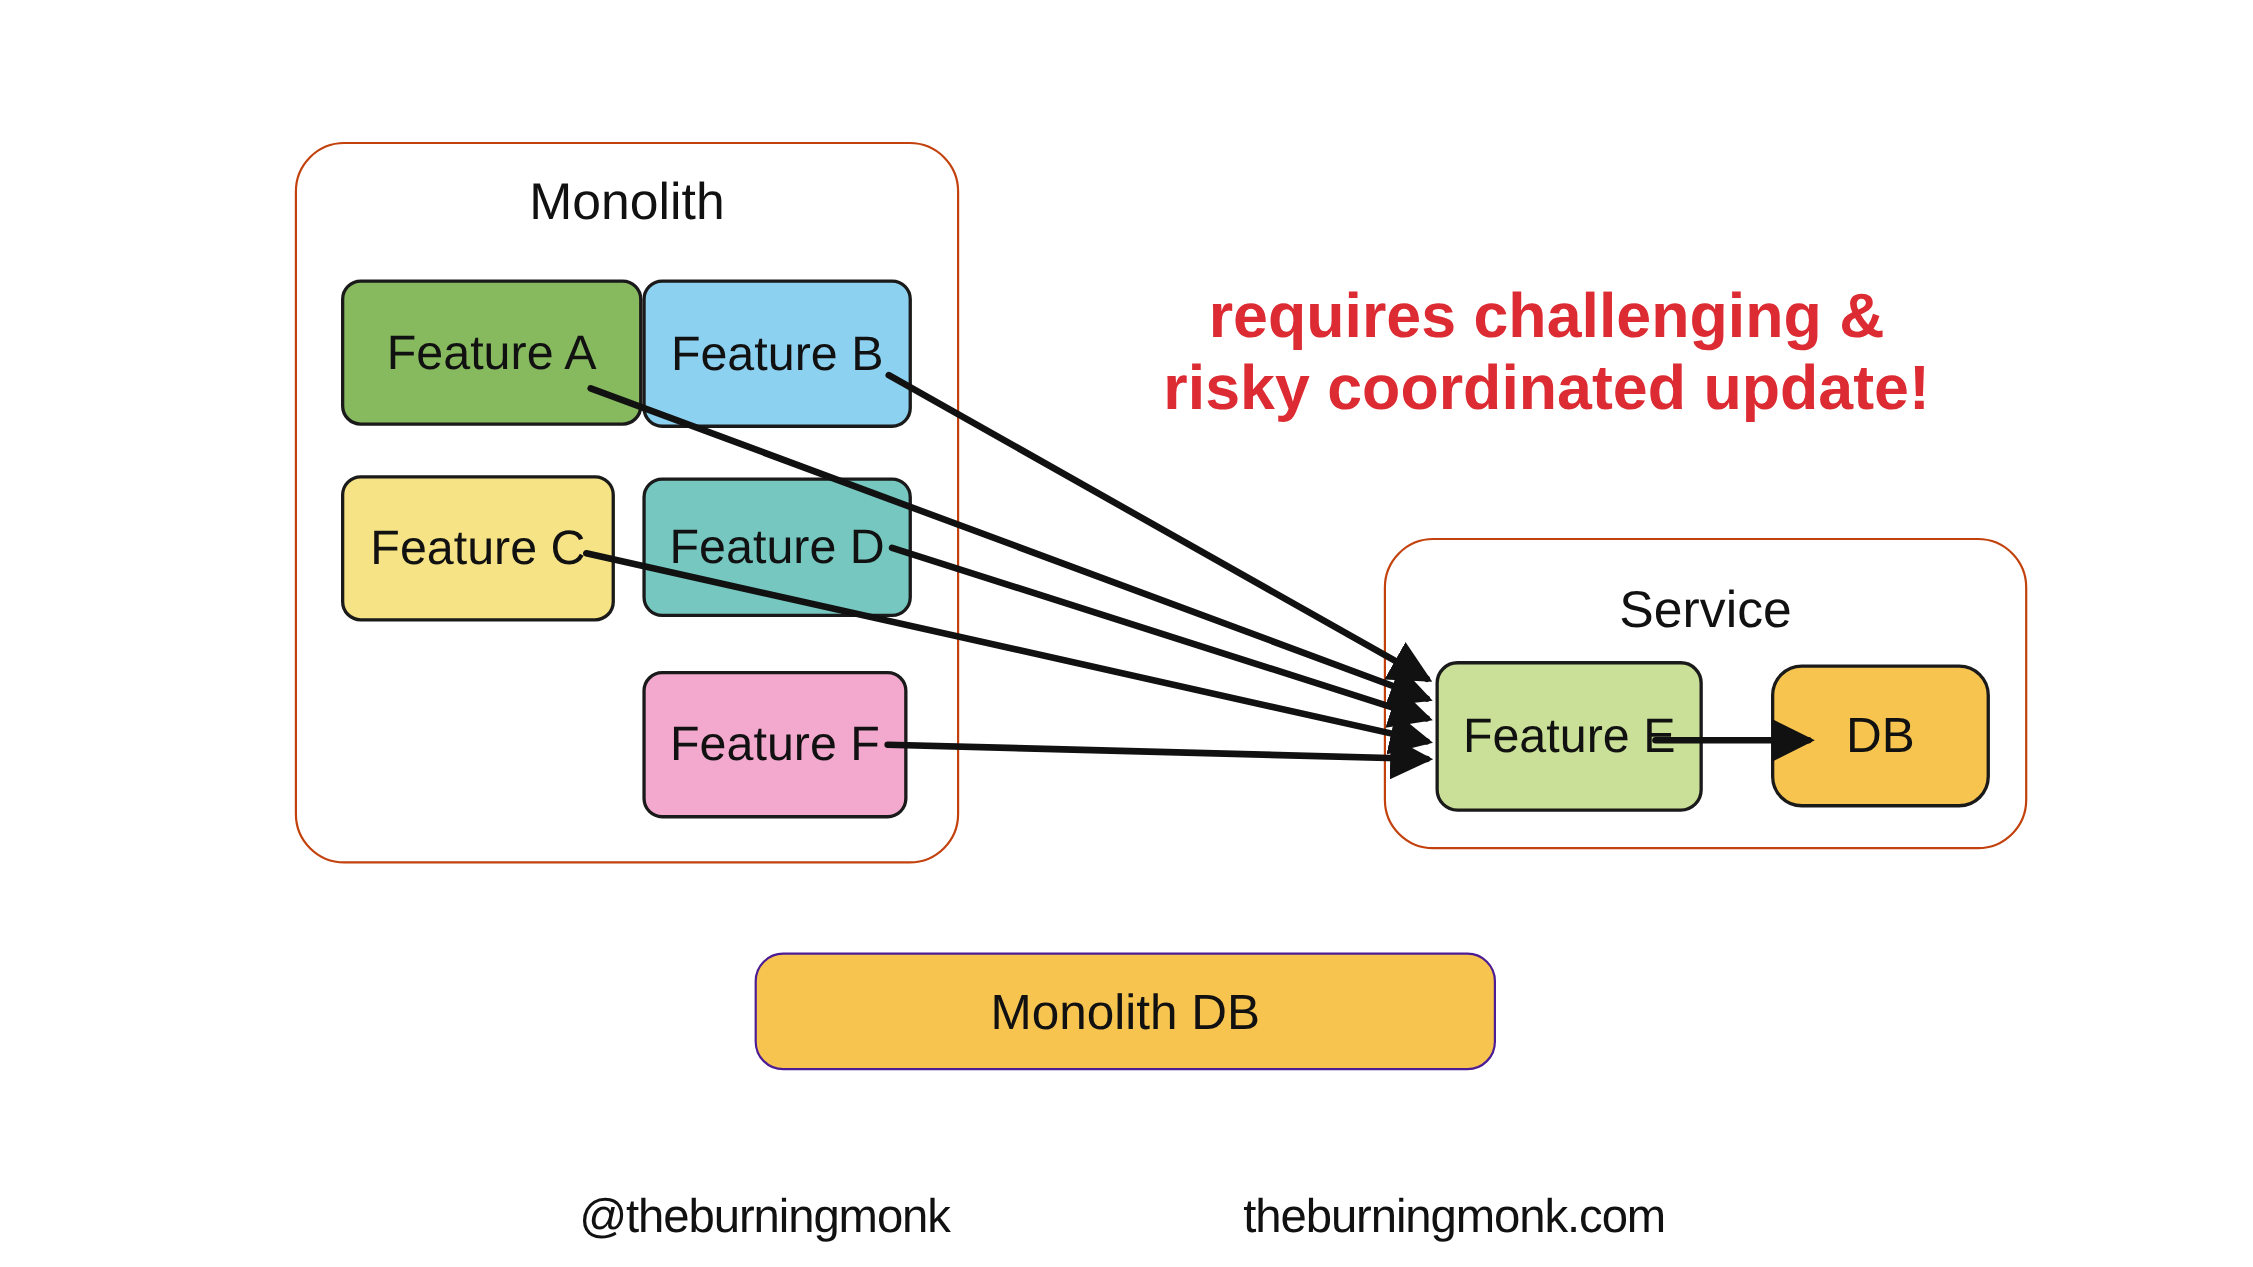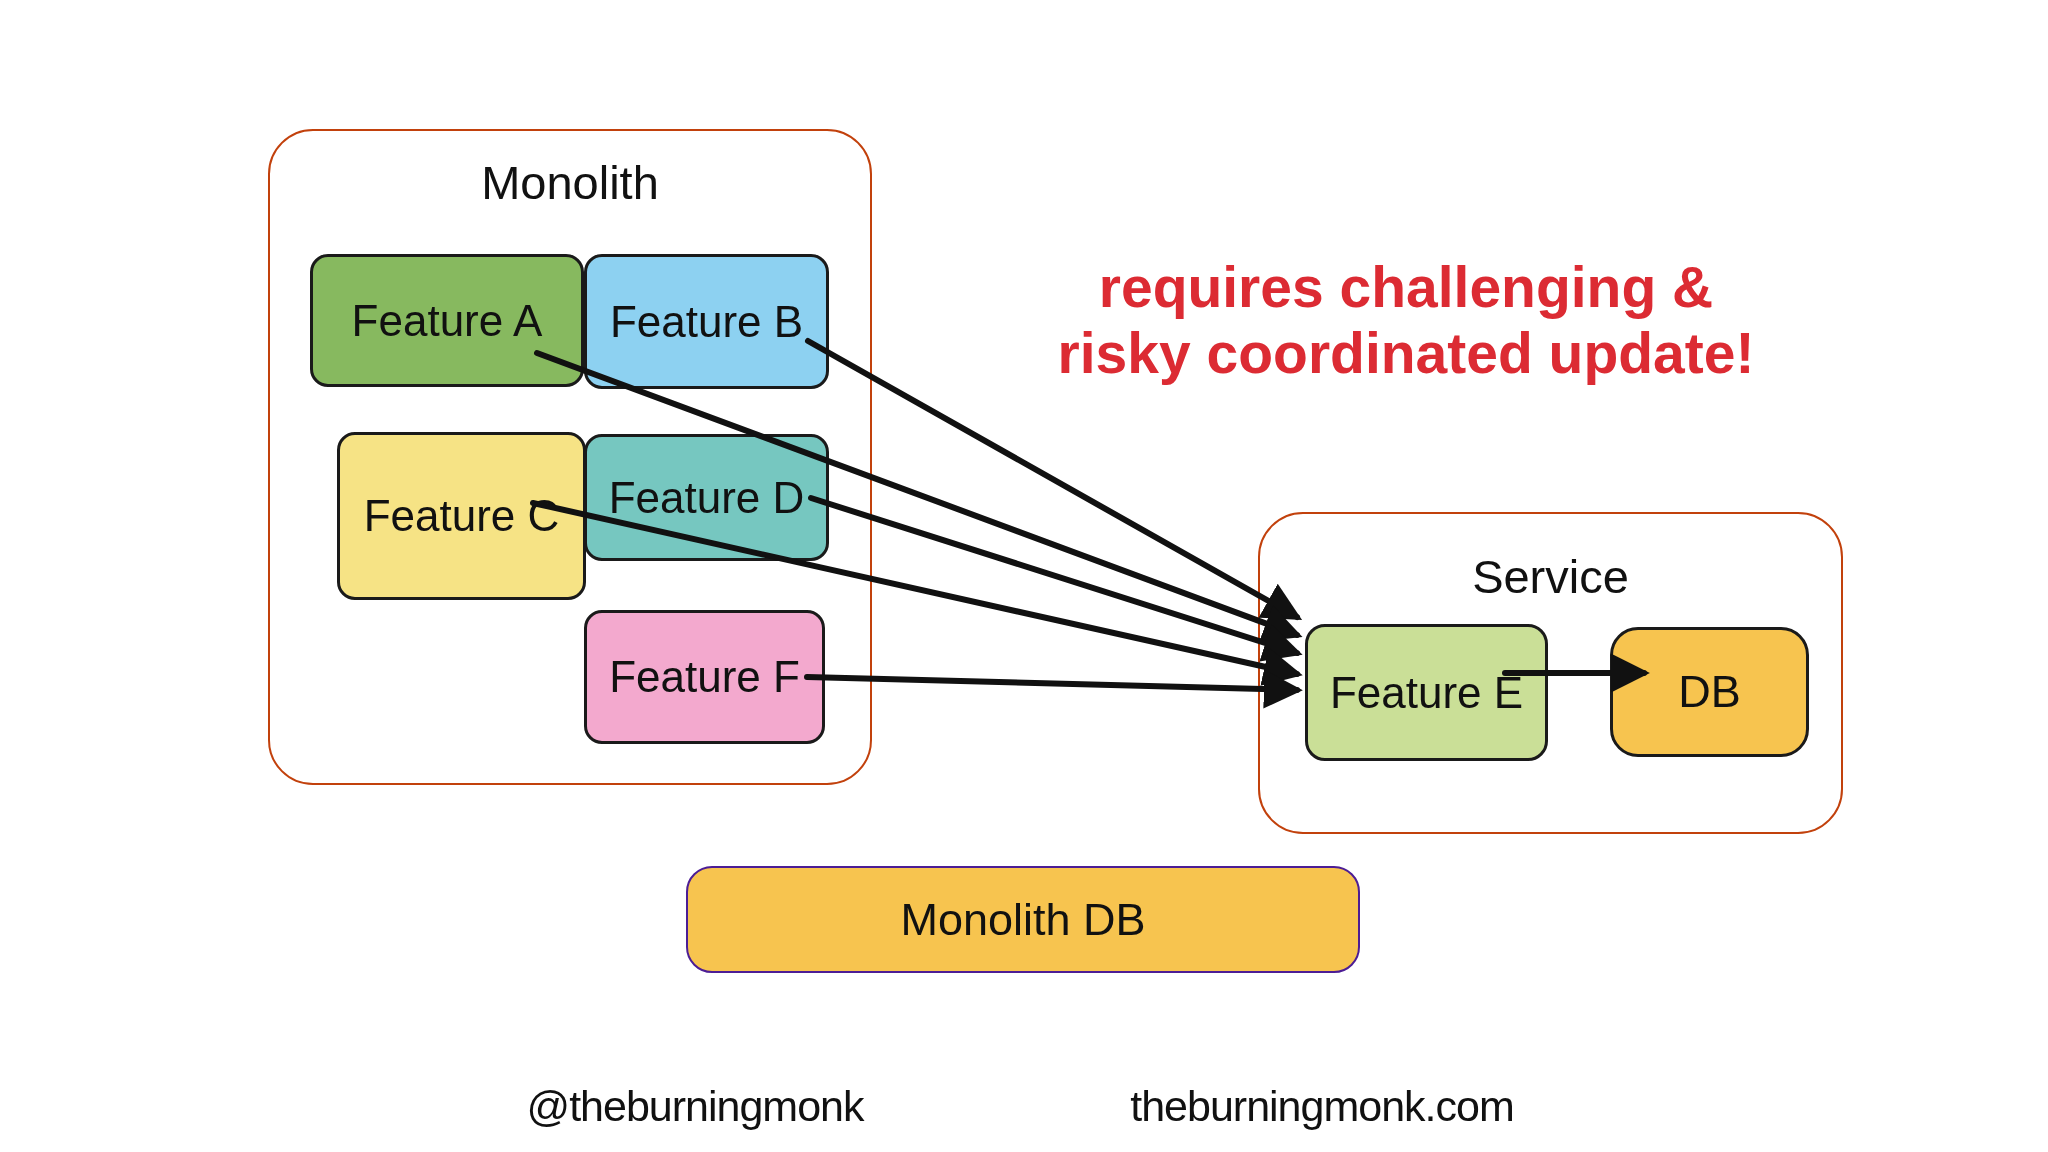--- a/index.html
+++ b/index.html
@@ -79,32 +79,32 @@
 <div class="stage">
 
   <div class="container-box" style="left:268px;top:129px;width:604px;height:656px;">
     <div class="container-title" style="top:24px;">Monolith</div>
     <div class="feature-box fa" style="left:40px;top:123px;width:274px;height:133px;">
       <span>Feature A</span>
     </div>
     <div class="feature-box fb" style="left:314px;top:123px;width:245px;height:135px;">
       <span>Feature B</span>
     </div>
-    <div class="feature-box fc" style="left:40px;top:301px;width:249px;height:168px;margin-left:27px;">
+    <div class="feature-box fc" style="left:40px;top:301px;width:249px;height:133px;">
       <span>Feature C</span>
     </div>
     <div class="feature-box fd" style="left:314px;top:303px;width:245px;height:127px;">
       <span>Feature D</span>
     </div>
     <div class="feature-box ff" style="left:314px;top:479px;width:241px;height:134px;">
       <span>Feature F</span>
     </div>
   </div>
 
-  <div class="container-box" style="left:1258px;top:512px;width:585px;height:322px;">
+  <div class="container-box" style="left:1258px;top:489px;width:585px;height:283px;">
     <div class="container-title" style="top:35px;">Service</div>
     <div class="feature-box fe" style="left:45px;top:110px;width:243px;height:137px;">
       <span>Feature E</span>
     </div>
     <div class="feature-box db" style="left:350px;top:113px;width:199px;height:130px;">
       <span>DB</span>
     </div>
   </div>
 
   <div class="monolith-db">

